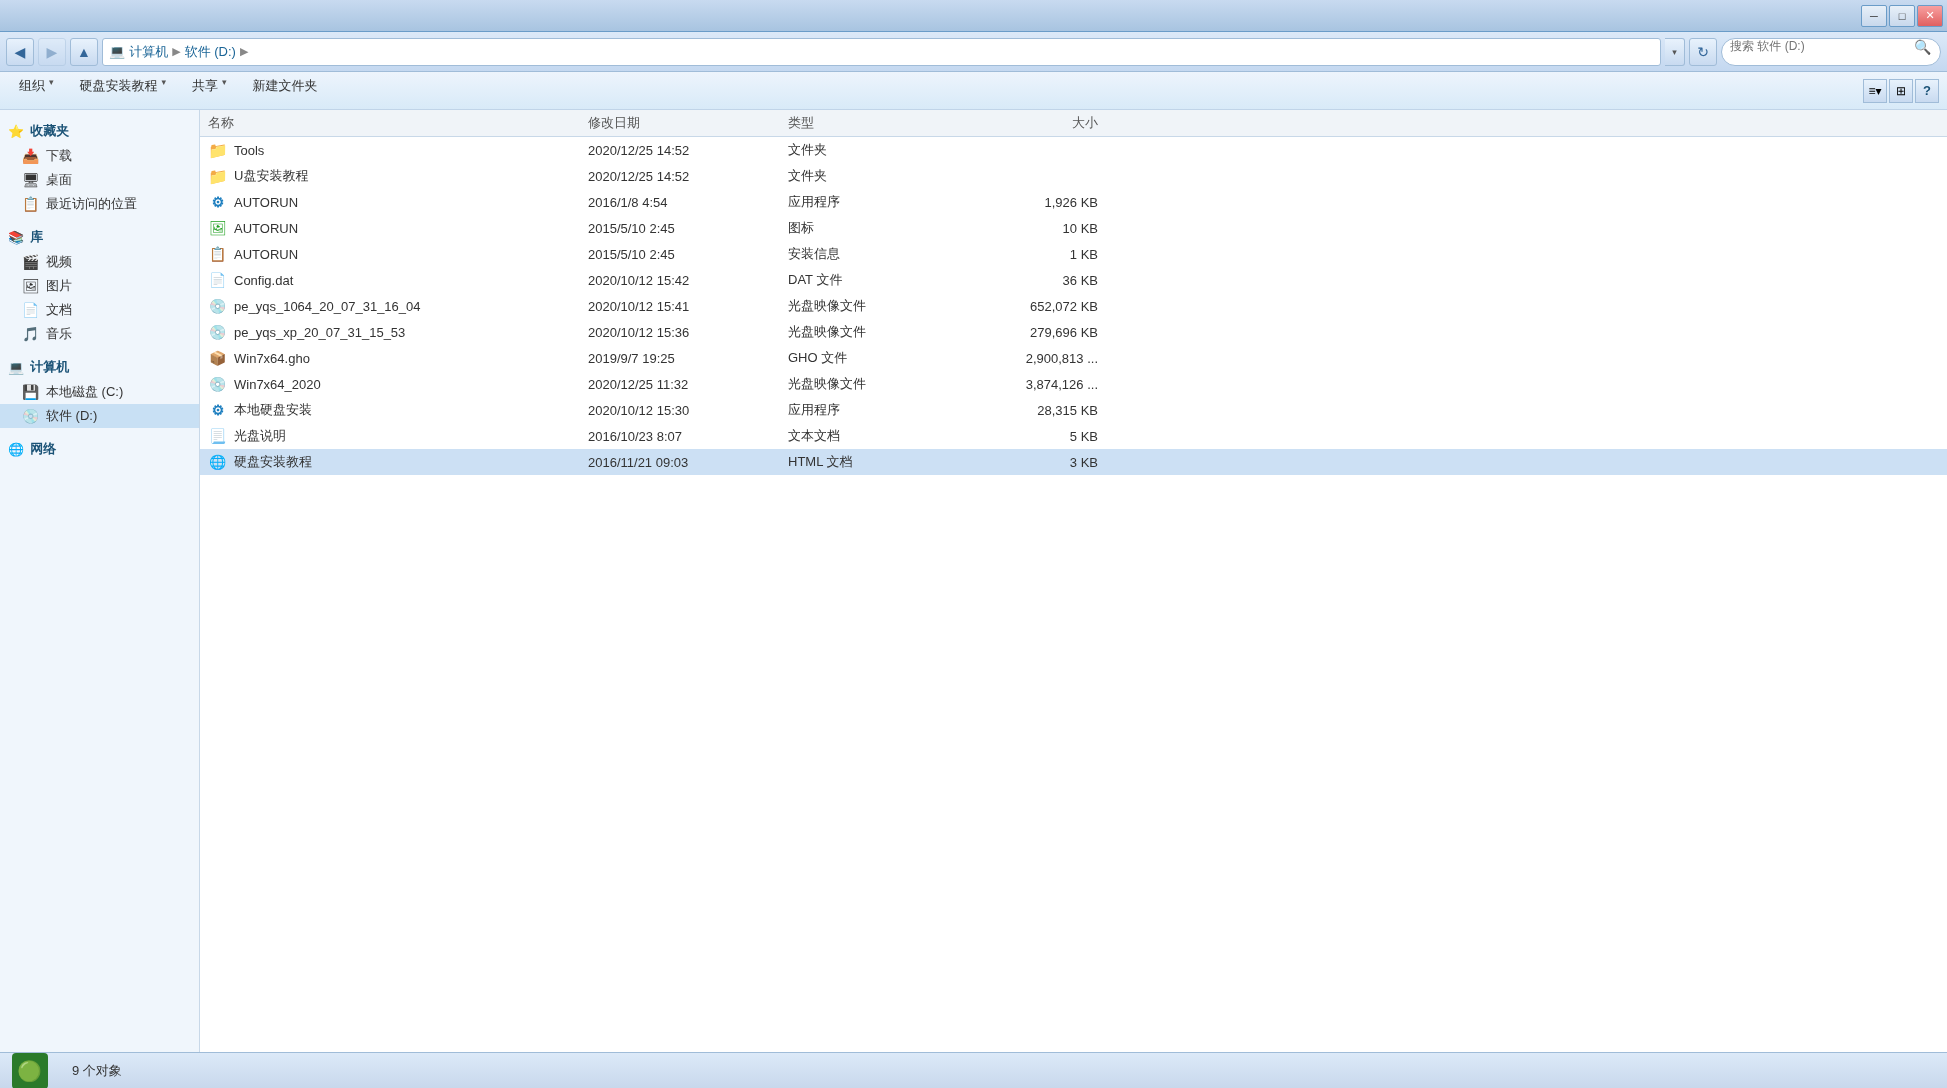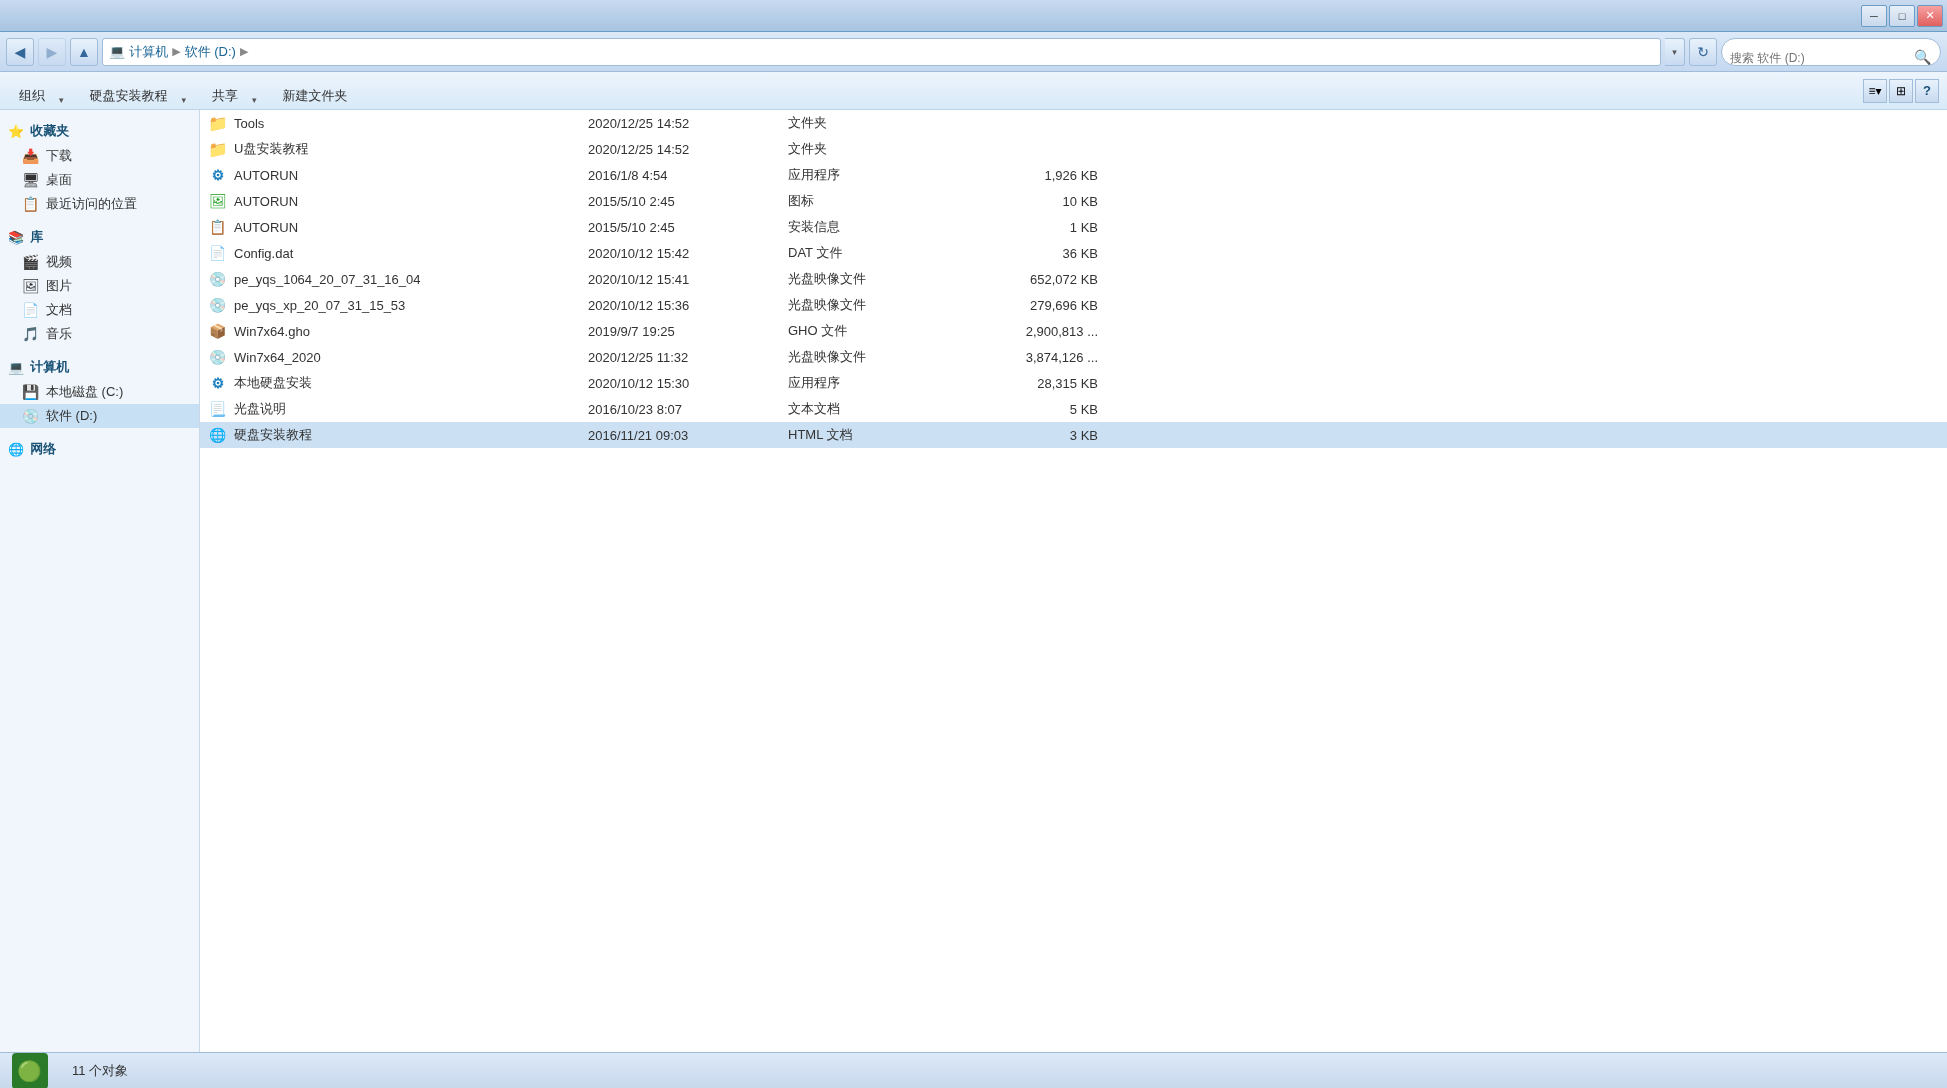--- a/index.html
+++ b/index.html
@@ -108,21 +108,21 @@
       font-size: 14px;
       color: #336699;
     }
     .search-bar {
       width: 220px;
       height: 28px;
       border: 1px solid #a0bcd8;
       border-radius: 14px;
       background: #fff;
       display: flex;
-      align-items: flex-end;
+      align-items: flex-start;
       padding: 0 8px;
       gap: 16px;
     }
     .search-input {
       border: none;
       outline: none;
       flex: 1;
       font-size: 12px;
       color: #888;
       background: transparent;
@@ -144,22 +144,22 @@
       border-bottom: 1px solid #c0d4e8;
     }
     .toolbar-btn {
       height: 30px;
       padding: 0 10px;
       border: 1px solid transparent;
       background: transparent;
       border-radius: 3px;
       cursor: pointer;
       display: flex;
-      align-items: flex-end;
-      gap: 14px;
+      align-items: flex-start;
+      gap: 4px;
       font-size: 13px;
       color: #333;
     }
     .toolbar-btn .arrow { font-size: 9px; color: #555; }
 
     
     .main-layout {
       display: flex;
       height: calc(1088px - 32px - 40px - 38px - 36px);
     }
@@ -428,20 +428,26 @@
       <div class="sidebar-section-header">
         <span>🌐</span>
         <span>网络</span>
       </div>
     </div>
 
   </div>
 
   <div class="file-area">
 
+    <div class="file-list-header">
+      <div class="col-name">名称</div>
+      <div class="col-date">修改日期</div>
+      <div class="col-type">类型</div>
+      <div class="col-size">大小</div>
+    </div>
 
     <div id="file-rows-container">
         <div class="file-row">
       <div class="col-name">
         <span class="file-icon icon-folder">📁</span>
         <span>Tools</span>
       </div>
       <div class="col-date">2020/12/25 14:52</div>
       <div class="col-type">文件夹</div>
       <div class="col-size"></div>
@@ -554,14 +560,14 @@
       <div class="col-type">HTML 文档</div>
       <div class="col-size">3 KB</div>
     </div>
       </div>
 
   </div>
 </div>
 
 <div class="status-bar">
   <div class="status-icon" style="width:36px;height:36px;font-size:20px;border-radius:4px;background:#2a7a2a;color:#fff;display:flex;align-items:center;justify-content:center;">🟢</div>
-  <span>11 个对象</span>
+  <span>9 个对象</span>
 </div>
 
 </body></html>

